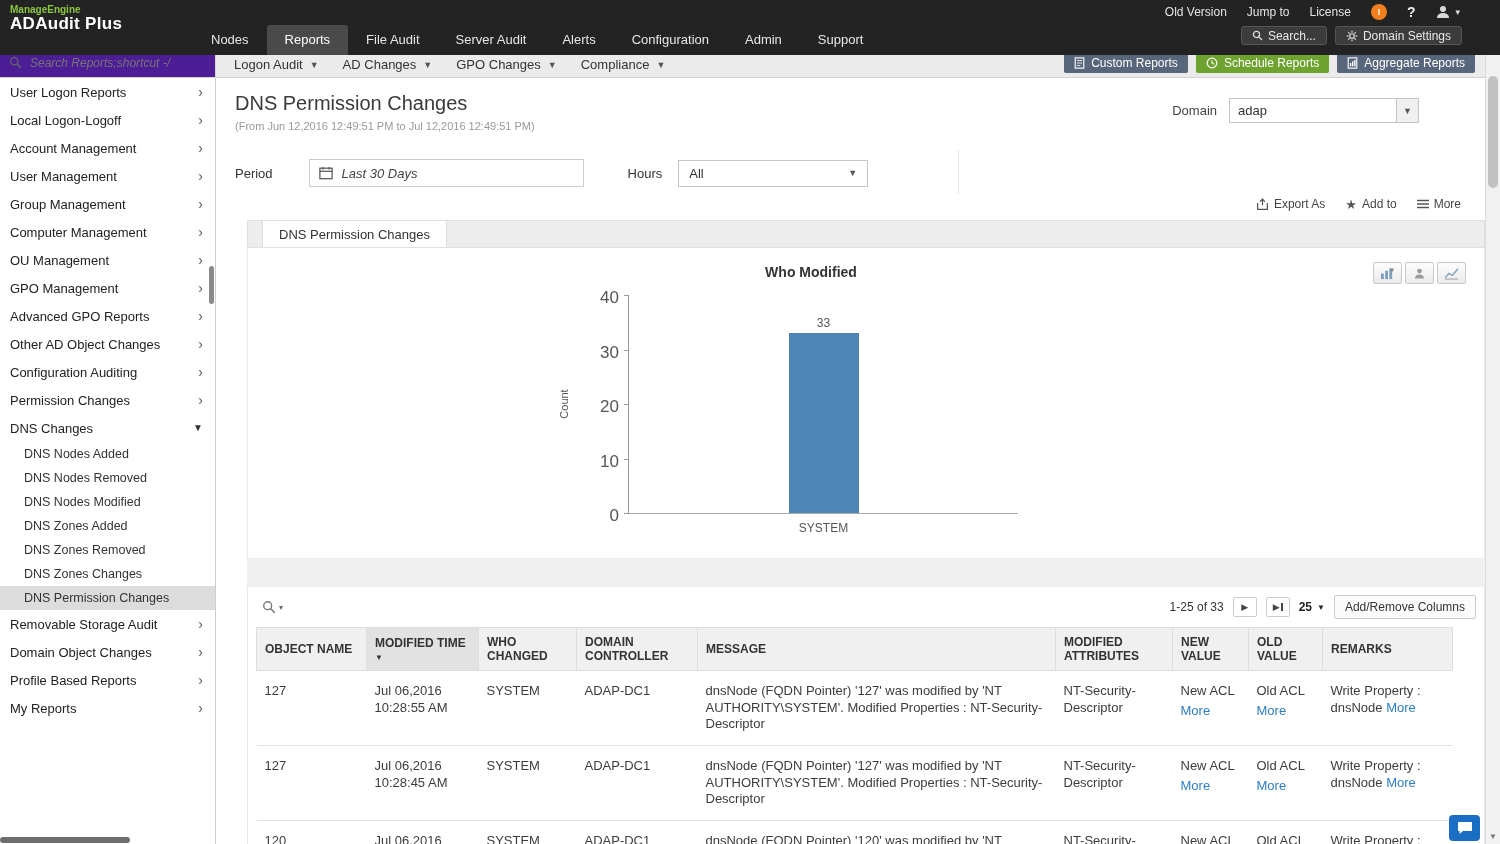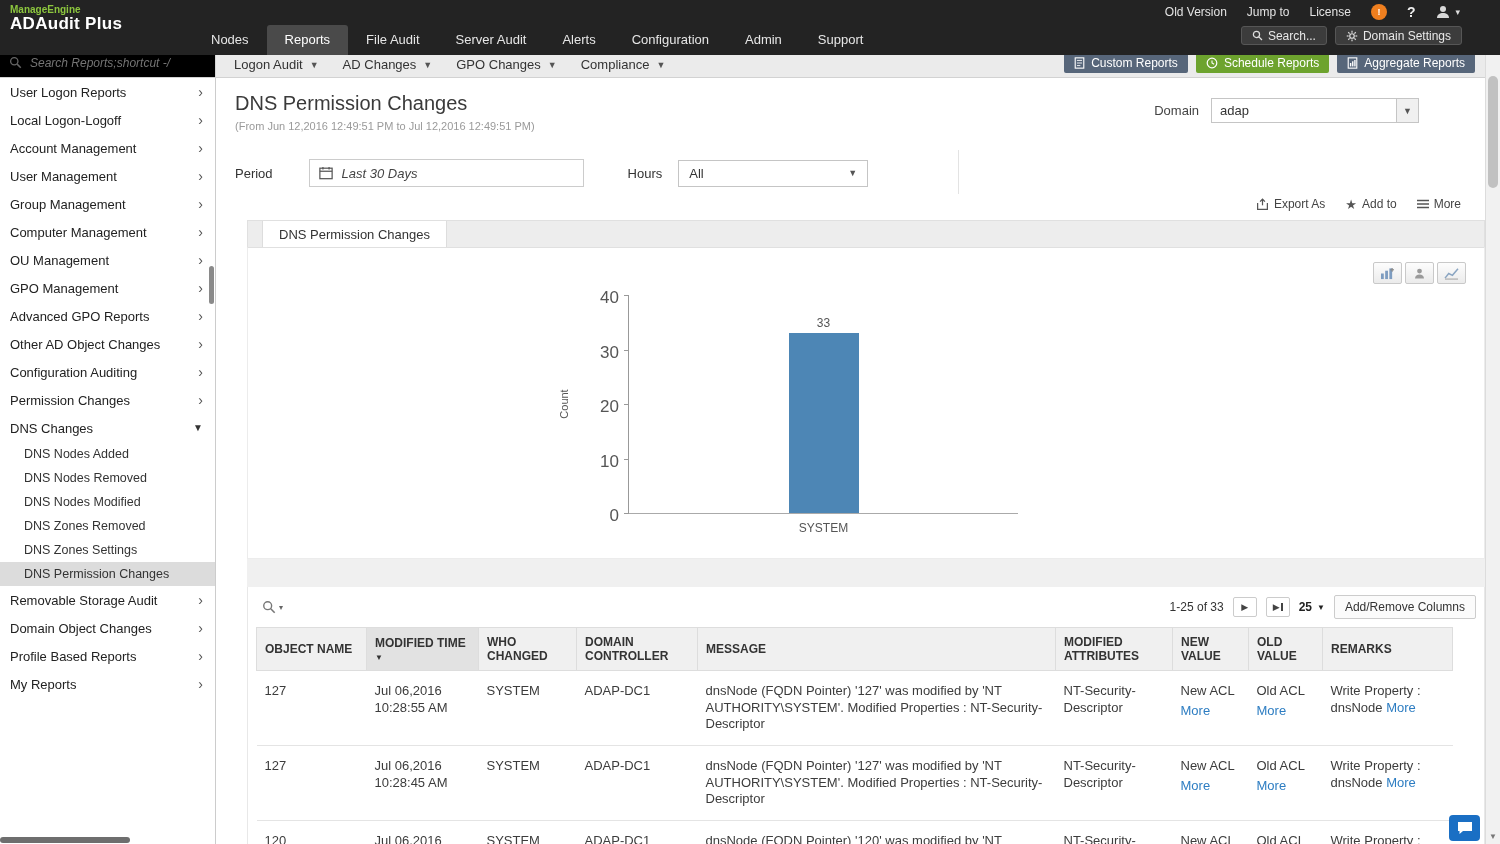--- a/index.html
+++ b/index.html
@@ -18,21 +18,21 @@
   .top-row1 { position:absolute; right:40px; top:4px; display:flex; align-items:center; gap:20px; }
   .top-link { font-size:12px; color:#e3e3e3; cursor:pointer; }
   .circle-icon { width:16px; height:16px; border-radius:50%; background:#ef7f1f; display:inline-flex; align-items:center; justify-content:center; color:#fff; font-size:9px; font-weight:bold; }
   .help-icon { color:#eee; font-size:14px; font-weight:bold; }
   .user-wrap { display:flex; align-items:center; gap:4px; color:#ddd; font-size:9px; }
   .top-row2 { position:absolute; right:38px; top:26px; display:flex; gap:8px; }
   .top-btn { height:19px; display:flex; align-items:center; gap:5px; background:#3c3c3c; border:1px solid #565656; border-radius:3px; color:#e8e8e8; font-size:12px; padding:0 10px; cursor:pointer; }
 
   
   .toolbar { position:absolute; top:48px; left:0; width:1485px; height:30px; background:#ebebeb; border-bottom:1px solid #d2d2d2; z-index:4; }
-  .toolbar-search { position:absolute; left:0; top:0; width:216px; height:29px; background:#000000; border-right:1px solid #d5d5d5; display:flex; align-items:center; }
+  .toolbar-search { position:absolute; left:0; top:0; width:216px; height:29px; background:#4c1d95; border-right:1px solid #d5d5d5; display:flex; align-items:center; }
   .ts-iconbox { width:30px; display:flex; justify-content:center; cursor:pointer; }
   .toolbar-search input { border:none; background:transparent; font-style:italic; font-size:12px; color:#888; width:178px; outline:none; font-family:"Liberation Sans",sans-serif; }
   .toolbar-menus { position:absolute; left:222px; top:0; height:33px; display:flex; align-items:center; }
   .tb-menu { font-size:13px; color:#333; padding:0 12px; height:29px; display:flex; gap:7px; align-items:center; cursor:pointer; }
   .tb-menu .car { font-size:9px; color:#555; }
   .toolbar-right { position:absolute; right:10px; top:4px; display:flex; gap:8px; }
   .tbtn { height:21px; display:flex; align-items:center; gap:6px; padding:0 10px; border-radius:2px; color:#fff; font-size:12px; cursor:pointer; border:none; font-family:"Liberation Sans",sans-serif; }
   .tbtn.slate { background:#57667a; }
   .tbtn.green { background:#6da32e; }
 
@@ -46,21 +46,21 @@
   .sb-child.selected { background:#dcdcdc; }
   .sb-vthumb { position:absolute; right:1px; top:188px; width:5px; height:38px; background:#8a8a8a; border-radius:3px; }
   .sb-hthumb { position:absolute; left:0; bottom:1px; width:130px; height:6px; background:#6e6e6e; border-radius:3px; }
 
   
   .content { position:absolute; left:217px; top:78px; width:1268px; bottom:0; background:#fff; overflow:hidden; }
   .report-head { position:relative; padding:14px 0 0 18px; }
   .page-title { font-size:20px; font-weight:500; color:#3a3a3a; }
   .daterange { font-size:11px; color:#9a9a9a; margin-top:5px; }
   .domain-box { position:absolute; right:66px; top:20px; display:flex; align-items:center; gap:12px; font-size:13px; color:#444; }
-  .selectbox { width:208px; height:25px; border:1px solid #c5c5c5; background:#fff; display:flex; align-items:center; justify-content:space-between; padding-left:8px; font-size:13px; color:#333; cursor:pointer; }
+  .selectbox { width:190px; height:25px; border:1px solid #c5c5c5; background:#fff; display:flex; align-items:center; justify-content:space-between; padding-left:8px; font-size:13px; color:#333; cursor:pointer; }
   .sel-caret { width:22px; height:100%; border-left:1px solid #c5c5c5; background:#f0f0f0; display:flex; align-items:center; justify-content:center; font-size:9px; color:#555; }
 
   .filter-row { position:relative; margin:26px 0 0 18px; height:30px; display:flex; align-items:center; font-size:13px; color:#333; }
   .period-input { margin-left:36px; width:275px; height:28px; border:1px solid #ccc; display:flex; align-items:center; cursor:pointer; }
   .cal-box { width:32px; display:flex; justify-content:center; }
   .period-value { font-size:13px; color:#444;font-style:italic; }
   .hours-label { margin-left:44px; }
   .hours-select { margin-left:16px; width:190px; height:27px; border:1px solid #c5c5c5; display:flex; align-items:center; justify-content:space-between; padding-left:10px; font-size:13px; cursor:pointer; }
   .hours-select .hcar { padding-right:10px; font-size:9px; color:#555; }
   .filter-divider { position:absolute; left:723px; top:-8px; height:44px; width:1px; background:#e3e3e3; }
@@ -287,22 +287,23 @@
         <span class="sb-label">Permission Changes</span>
         <span class="sb-arrow">›</span>
       </div>
       <div class="sb-item">
         <span class="sb-label">DNS Changes</span>
         <span class="sb-arrow down">▼</span>
       </div>
       <div class="sb-child">DNS Nodes Added</div>
       <div class="sb-child">DNS Nodes Removed</div>
       <div class="sb-child">DNS Nodes Modified</div>
+      <div class="sb-child">DNS Zones Added</div>
       <div class="sb-child">DNS Zones Removed</div>
-      <div class="sb-child">DNS Zones Settings</div>
+      <div class="sb-child">DNS Zones Changes</div>
       <div class="sb-child selected">DNS Permission Changes</div>
       <div class="sb-item">
         <span class="sb-label">Removable Storage Audit</span>
         <span class="sb-arrow">›</span>
       </div>
       <div class="sb-item">
         <span class="sb-label">Domain Object Changes</span>
         <span class="sb-arrow">›</span>
       </div>
       <div class="sb-item">
@@ -373,20 +374,21 @@
         </svg>
       <span>More</span>
     </span>
   </div>
 
   <div class="tabstrip">
     <div class="tab">DNS Permission Changes</div>
   </div>
 
   <section class="chart-card">
+    <div class="chart-title">Who Modified</div>
     <div class="chart-tools">
       <span class="ct-btn">
         <svg width="15" height="13" viewBox="0 0 16 14">
             <rect x="1" y="7" width="3" height="6" fill="#7d9cc0"></rect>
             <rect x="5.5" y="4" width="3" height="9" fill="#7d9cc0"></rect>
             <rect x="10" y="1.5" width="3" height="11.5" fill="#7d9cc0"></rect>
             <line x1="11" y1="3" x2="15" y2="3" stroke="#888" stroke-width="1.2"></line>
             <line x1="13" y1="1" x2="13" y2="5" stroke="#888" stroke-width="1.2"></line>
           </svg>
       </span>

